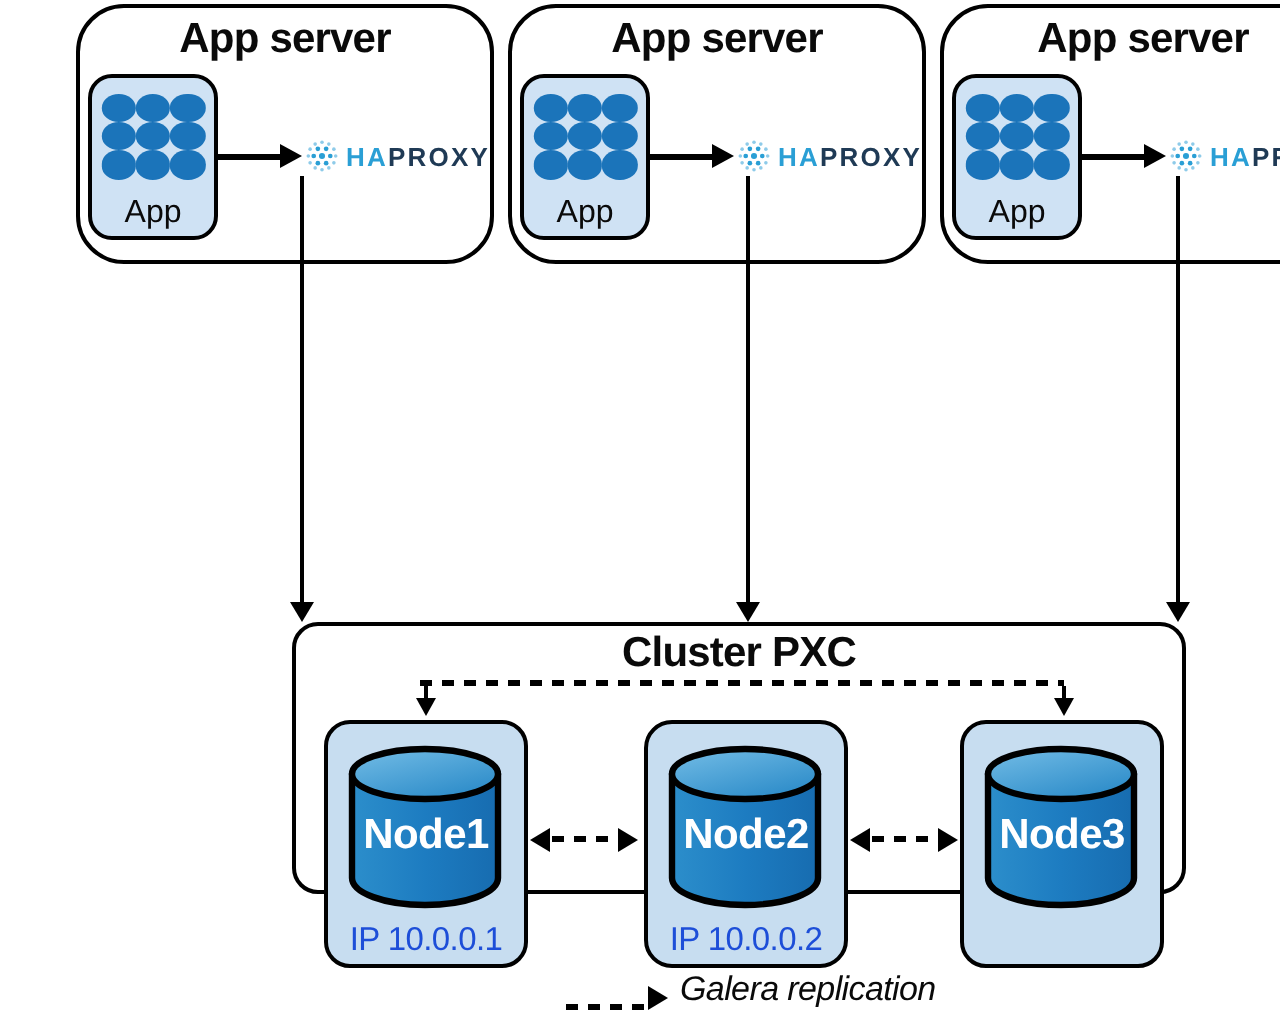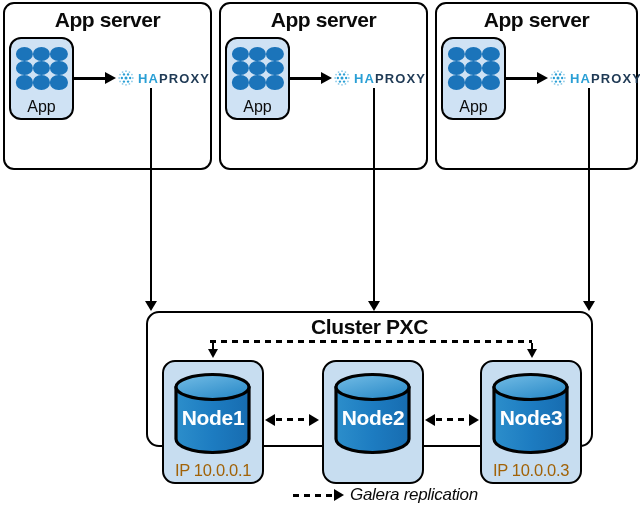--- a/index.html
+++ b/index.html
@@ -2,22 +2,22 @@
 <html><head>
 <meta charset="utf-8">
 <style>
   html,body{margin:0;padding:0;background:#ffffff;}
   .canvas{
     position:relative;width:640px;height:510px;background:#ffffff;overflow:hidden;
     font-family:"Liberation Sans","DejaVu Sans",sans-serif;color:#0a0a0a;
   }
   
   .appserver{
-    position:absolute;top:2px;height:168px;background:#ffffff;
-    border:2.5px solid #000;border-radius:11px;box-sizing:border-box;
+    position:absolute;top:2px;height:130px;background:#ffffff;
+    border:2.5px solid #000;border-radius:24px;box-sizing:border-box;margin-left:35px;
   }
   .as-title{
     position:absolute;top:4px;left:0;width:100%;text-align:center;
     font-size:21px;font-weight:700;letter-spacing:-0.4px;white-space:nowrap;
   }
   .app-chip{
     position:absolute;left:4px;top:33px;width:65px;height:83px;
     background:#cfe2f4;border:2.5px solid #000;border-radius:12px;box-sizing:border-box;
   }
   .dots{
@@ -71,29 +71,29 @@
     position:absolute;top:47px;width:102px;height:124px;background:#c7ddf0;
     border:2.5px solid #000;border-radius:13px;box-sizing:border-box;
   }
   .cyl{position:absolute;left:8px;top:8px;width:81px;height:87px;}
   .node-label{
     position:absolute;top:44px;left:0;width:100%;text-align:center;
     color:#ffffff;font-size:21px;font-weight:700;letter-spacing:-0.3px;
   }
   .node-ip{
     position:absolute;bottom:2px;left:0;width:100%;text-align:center;
-    color:#a16207;font-size:16.5px;letter-spacing:-0.3px;white-space:nowrap;
+    color:#1d4ed8;font-size:16.5px;letter-spacing:-0.3px;white-space:nowrap;
   }
   
   .repl{position:absolute;top:100px;width:54px;height:13px;display:flex;align-items:center;}
   .repl .mid{flex:1;margin:0 1px;}
   .tri-l{width:0;height:0;border-top:6px solid transparent;border-bottom:6px solid transparent;border-right:10px solid #000;}
   .tri-r{width:0;height:0;border-top:6px solid transparent;border-bottom:6px solid transparent;border-left:10px solid #000;}
   
-  .legend{position:absolute;left:145px;top:172px;height:20px;display:flex;align-items:center;}
+  .legend{position:absolute;left:135px;top:172px;height:20px;display:flex;align-items:flex-end;}
   .legend .mid{width:40px;margin-right:1px;}
   .legend-label{font-style:italic;font-size:17px;margin-left:6px;letter-spacing:-0.3px;white-space:nowrap;}
 </style>
 </head>
 <body>
 
 <svg width="0" height="0" style="position:absolute" aria-hidden="true">
   <defs>
     <linearGradient id="g-body" x1="0" y1="0" x2="1" y2="0">
       <stop offset="0" stop-color="#2c8ecb"></stop>
@@ -238,28 +238,28 @@
         </svg>
       <div class="node-label">Node1</div>
       <div class="node-ip">IP 10.0.0.1</div>
     </div>
 
     <div class="node" style="left:174px;border-radius:14px;">
       <svg class="cyl">
           <use href="#sym-cyl"></use>
         </svg>
       <div class="node-label">Node2</div>
+      <div class="node-ip">IP 10.0.0.2</div>
     </div>
 
     <div class="node" style="left:332px;padding-left:22px;">
       <svg class="cyl">
           <use href="#sym-cyl"></use>
         </svg>
       <div class="node-label">Node3</div>
-      <div class="node-ip">IP 10.0.0.3</div>
     </div>
 
     <div class="repl" style="left:117px;">
       <span class="tri-l"></span>
       <span class="dashline mid"></span>
       <span class="tri-r"></span>
     </div>
     <div class="repl" style="left:277px;">
       <span class="tri-l"></span>
       <span class="dashline mid"></span>

